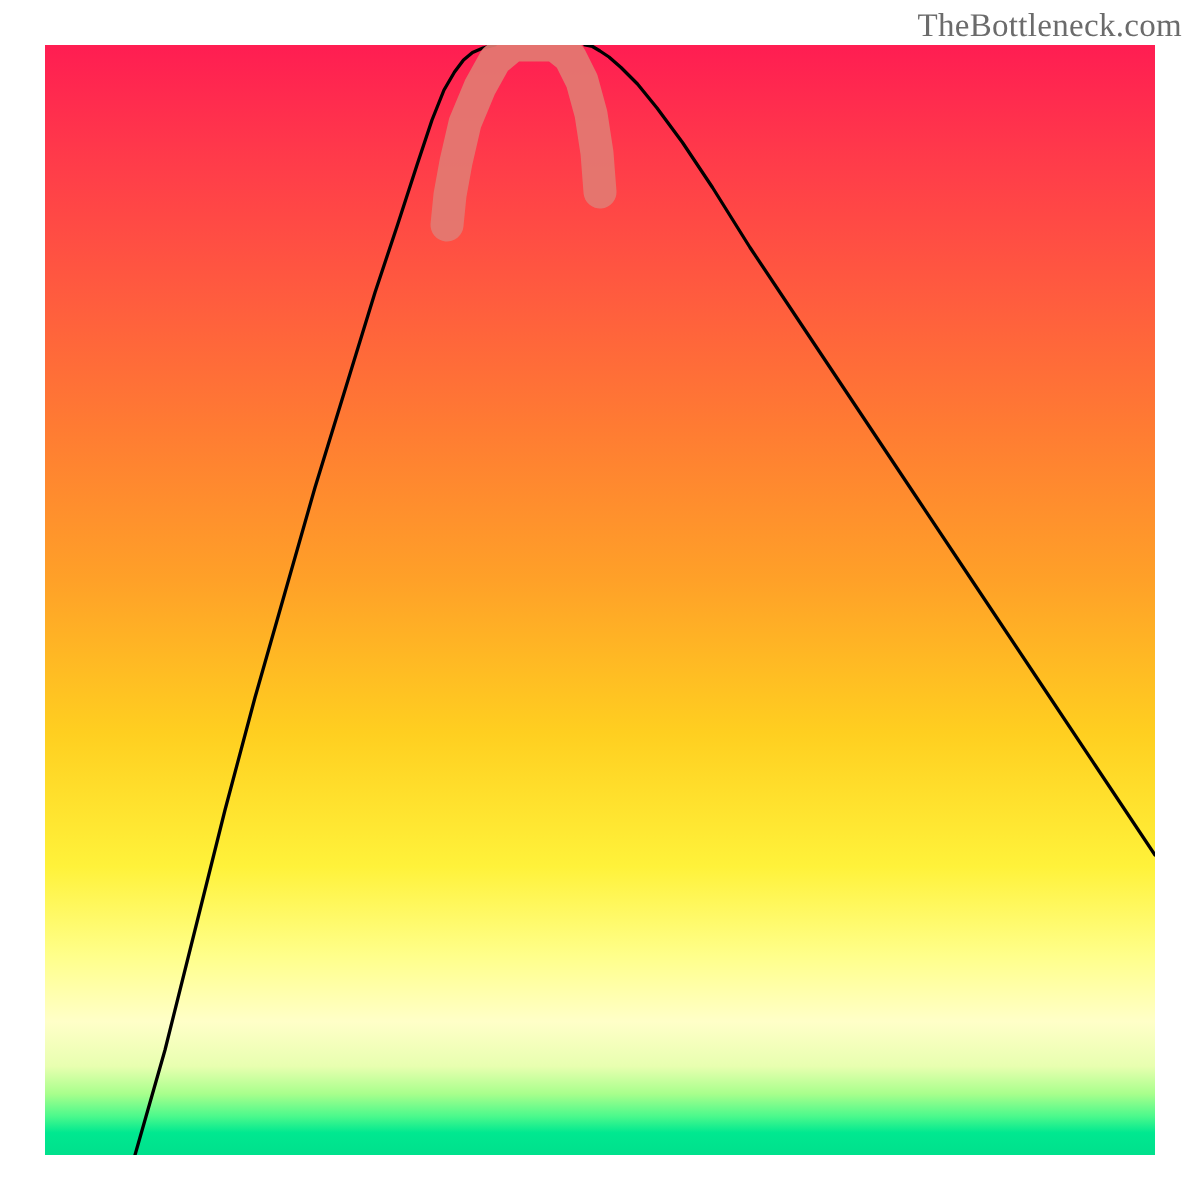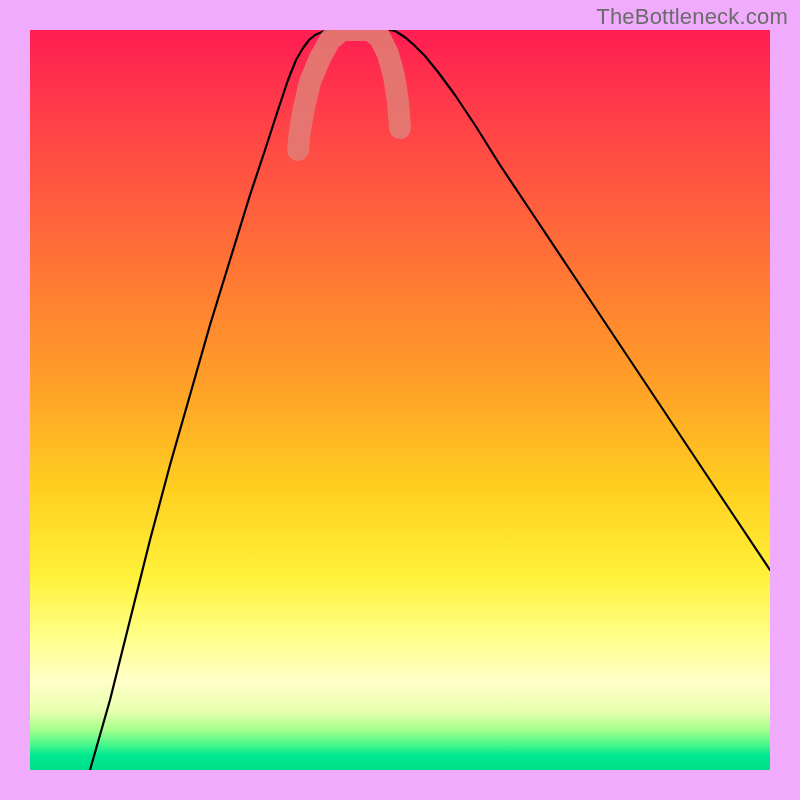--- a/index.html
+++ b/index.html
@@ -7,21 +7,22 @@
     padding: 0;
     width: 800px;
     height: 800px;
     background: #000;
     overflow: hidden;
     font-family: Arial, Helvetica, sans-serif;
   }
   .frame {
     position: absolute;
     inset: 0;
-    background: #f0abfc;
+    background: #ffffff;
+    font-family: Liberation Serif, serif;
   }
   .plot-area {
     position: absolute;
     left: 30px;
     top: 30px;
     width: 740px;
     height: 740px;
     overflow: hidden;
   }
   .gradient {

